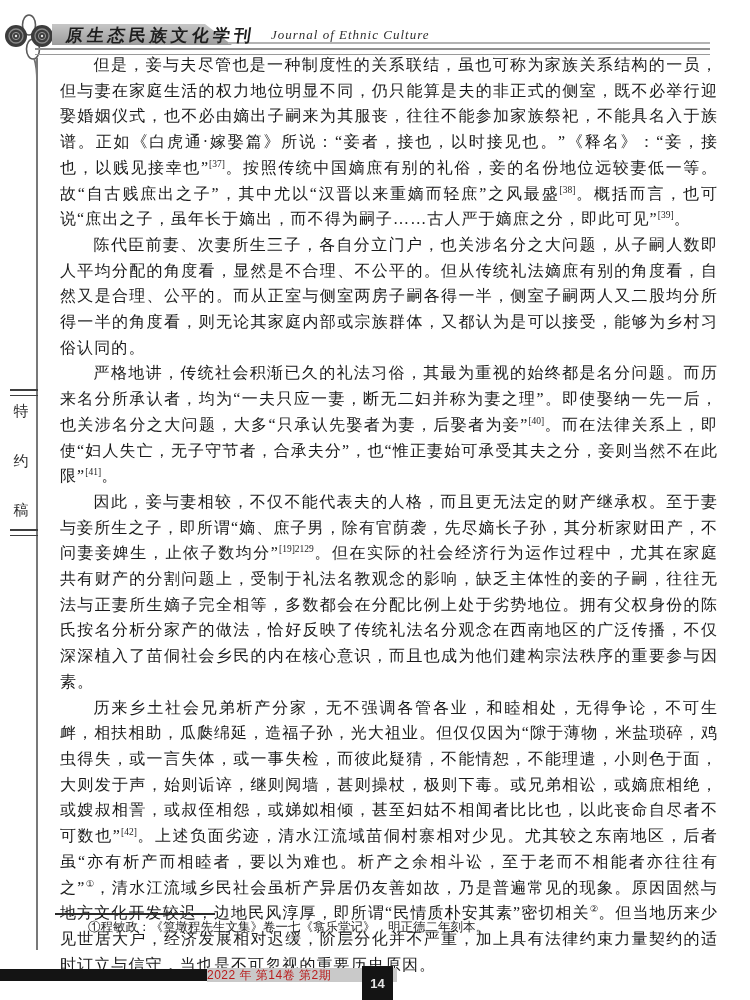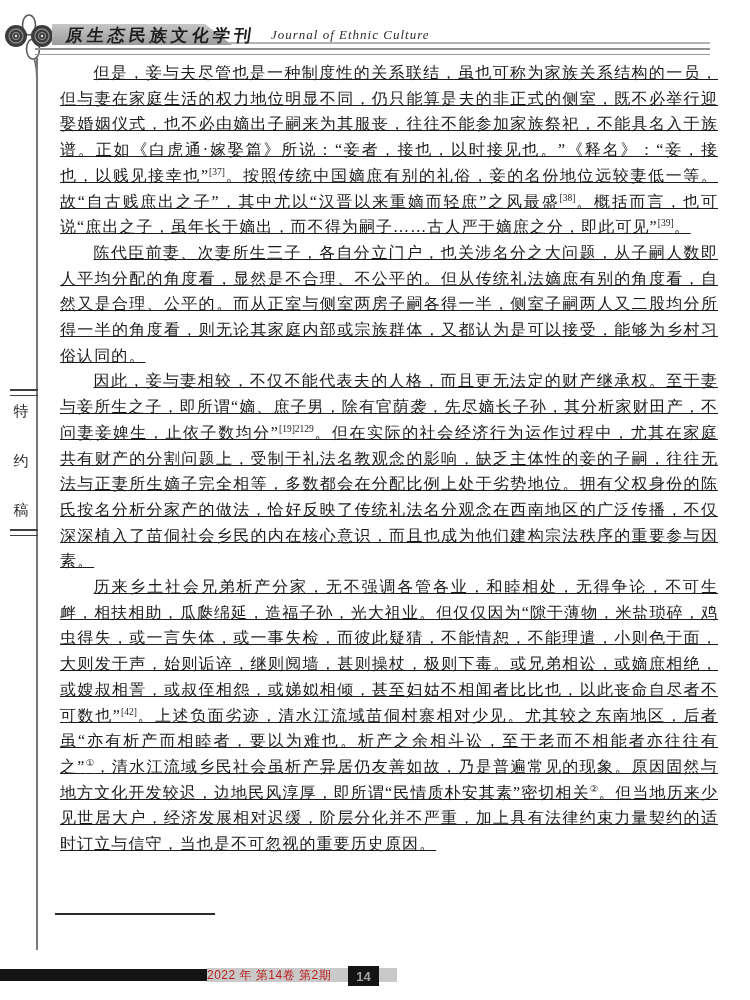--- a/index.html
+++ b/index.html
@@ -35,44 +35,43 @@
   .tab-rule{width:28px;height:4px;border-top:2px solid #3f3f3f;border-bottom:1px solid #3f3f3f;position:absolute;left:10px;}
   .tab-rule.top{top:389px;}
   .tab-rule.bottom{top:529px;}
   .tab-chars{
     position:absolute;left:12px;top:402px;height:118px;width:18px;
     display:flex;flex-direction:column;justify-content:space-between;align-items:center;
   }
   .tab-chars span{font-size:15px;color:#2a2a2a;}
   
   .body-text{
-    position:absolute;left:60px;top:60px;width:658px;
+    position:absolute;left:60px;top:52px;width:658px;
     font-size:16px;line-height:25.7px;letter-spacing:1.1px;
     text-align:justify;
-    text-decoration:underline;
   }
   .para{margin:0;text-indent:2.1em;}
   .ref{font-size:9.5px;letter-spacing:0;line-height:0;vertical-align:6px;}
   
   .fn-rule{position:absolute;left:55px;top:913px;width:160px;border-top:2px solid #2a2a2a;}
   .footnotes{position:absolute;left:60px;top:919px;width:658px;font-size:12.5px;line-height:16.5px;color:#222;}
   .footnote{padding-left:28px;}
   
   .footer-black-bar{position:absolute;left:0;top:969px;width:207px;height:12px;background:#141414;}
   .footer-band{
     position:absolute;left:207px;top:968px;width:190px;height:14px;background:#c9c9c9;
     display:flex;align-items:center;
   }
   .footer-issue{
     font-family:"Liberation Sans","DejaVu Sans",sans-serif;
     font-size:12px;color:#b91c1c;letter-spacing:0.5px;white-space:nowrap;
   }
   .footer-pagebox{
-    position:absolute;left:348px;top:966px;width:31px;height:20px;background:#141414;
-    color:#a3a3a3;font-family:"Liberation Sans","DejaVu Sans",sans-serif;
+    position:absolute;left:362px;top:966px;width:31px;height:34px;background:#141414;
+    color:#e5e5e5;font-family:"Liberation Sans","DejaVu Sans",sans-serif;
     font-size:13px;font-weight:bold;display:flex;align-items:center;justify-content:center;
   }
 </style>
 </head>
 <body>
 
 <div class="page">
 
   <svg class="logo" viewBox="0 0 62 70">
     <ellipse cx="29" cy="13" rx="6.5" ry="10" fill="none" stroke="#5a5a5a" stroke-width="1.6"></ellipse>
@@ -98,26 +97,28 @@
   <div class="tab-chars">
       <span>特</span>
       <span>约</span>
       <span>稿</span>
     </div>
   <div class="tab-rule bottom"></div>
 
   <div class="body-text">
       <p class="para"><span>但是，妾与夫尽管也是一种制度性的关系联结，虽也可称为家族关系结构的一员，但与妻在家庭生活的权力地位明显不同，仍只能算是夫的非正式的侧室，既不必举行迎娶婚姻仪式，也不必由嫡出子嗣来为其服丧，往往不能参加家族祭祀，不能具名入于族谱。正如《白虎通·嫁娶篇》所说：“妾者，接也，以时接见也。”《释名》：“妾，接也，以贱见接幸也”</span><sup class="ref">[37]</sup><span>。按照传统中国嫡庶有别的礼俗，妾的名份地位远较妻低一等。故“自古贱庶出之子”，其中尤以“汉晋以来重嫡而轻庶”之风最盛</span><sup class="ref">[38]</sup><span>。概括而言，也可说“庶出之子，虽年长于嫡出，而不得为嗣子……古人严于嫡庶之分，即此可见”</span><sup class="ref">[39]</sup><span>。</span></p>
       <p class="para"><span>陈代臣前妻、次妻所生三子，各自分立门户，也关涉名分之大问题，从子嗣人数即人平均分配的角度看，显然是不合理、不公平的。但从传统礼法嫡庶有别的角度看，自然又是合理、公平的。而从正室与侧室两房子嗣各得一半，侧室子嗣两人又二股均分所得一半的角度看，则无论其家庭内部或宗族群体，又都认为是可以接受，能够为乡村习俗认同的。</span></p>
+      <p class="para"><span>严格地讲，传统社会积渐已久的礼法习俗，其最为重视的始终都是名分问题。而历来名分所承认者，均为“一夫只应一妻，断无二妇并称为妻之理”。即使娶纳一先一后，也关涉名分之大问题，大多“只承认先娶者为妻，后娶者为妾”</span><sup class="ref">[40]</sup><span>。而在法律关系上，即使“妇人失亡，无子守节者，合承夫分”，也“惟正妻始可承受其夫之分，妾则当然不在此限”</span><sup class="ref">[41]</sup><span>。</span></p>
       <p class="para"><span>因此，妾与妻相较，不仅不能代表夫的人格，而且更无法定的财产继承权。至于妻与妾所生之子，即所谓“嫡、庶子男，除有官荫袭，先尽嫡长子孙，其分析家财田产，不问妻妾婢生，止依子数均分”</span><sup class="ref">[19]2129</sup><span>。但在实际的社会经济行为运作过程中，尤其在家庭共有财产的分割问题上，受制于礼法名教观念的影响，缺乏主体性的妾的子嗣，往往无法与正妻所生嫡子完全相等，多数都会在分配比例上处于劣势地位。拥有父权身份的陈氏按名分析分家产的做法，恰好反映了传统礼法名分观念在西南地区的广泛传播，不仅深深植入了苗侗社会乡民的内在核心意识，而且也成为他们建构宗法秩序的重要参与因素。</span></p>
       <p class="para"><span>历来乡土社会兄弟析产分家，无不强调各管各业，和睦相处，无得争论，不可生衅，相扶相助，瓜瓞绵延，造福子孙，光大祖业。但仅仅因为“隙于薄物，米盐琐碎，鸡虫得失，或一言失体，或一事失检，而彼此疑猜，不能情恕，不能理遣，小则色于面，大则发于声，始则诟谇，继则阋墙，甚则操杖，极则下毒。或兄弟相讼，或嫡庶相绝，或嫂叔相詈，或叔侄相怨，或娣姒相倾，甚至妇姑不相闻者比比也，以此丧命自尽者不可数也”</span><sup class="ref">[42]</sup><span>。上述负面劣迹，清水江流域苗侗村寨相对少见。尤其较之东南地区，后者虽“亦有析产而相睦者，要以为难也。析产之余相斗讼，至于老而不相能者亦往往有之”</span><sup class="ref">①</sup><span>，清水江流域乡民社会虽析产异居仍友善如故，乃是普遍常见的现象。原因固然与地方文化开发较迟，边地民风淳厚，即所谓“民情质朴安其素”密切相关</span><sup class="ref">②</sup><span>。但当地历来少见世居大户，经济发展相对迟缓，阶层分化并不严重，加上具有法律约束力量契约的适时订立与信守，当也是不可忽视的重要历史原因。</span></p>
     </div>
 
   <div class="fn-rule"></div>
   <div class="footnotes">
+      <div class="footnote">①程敏政：《篁墩程先生文集》卷一七《翕乐堂记》，明正德二年刻本。</div>
     </div>
 
   <div class="footer-black-bar"></div>
   <div class="footer-band">
     <span class="footer-issue">2022 年 第14卷 第2期</span>
   </div>
   <div class="footer-pagebox">
     <span>14</span>
   </div>
 

